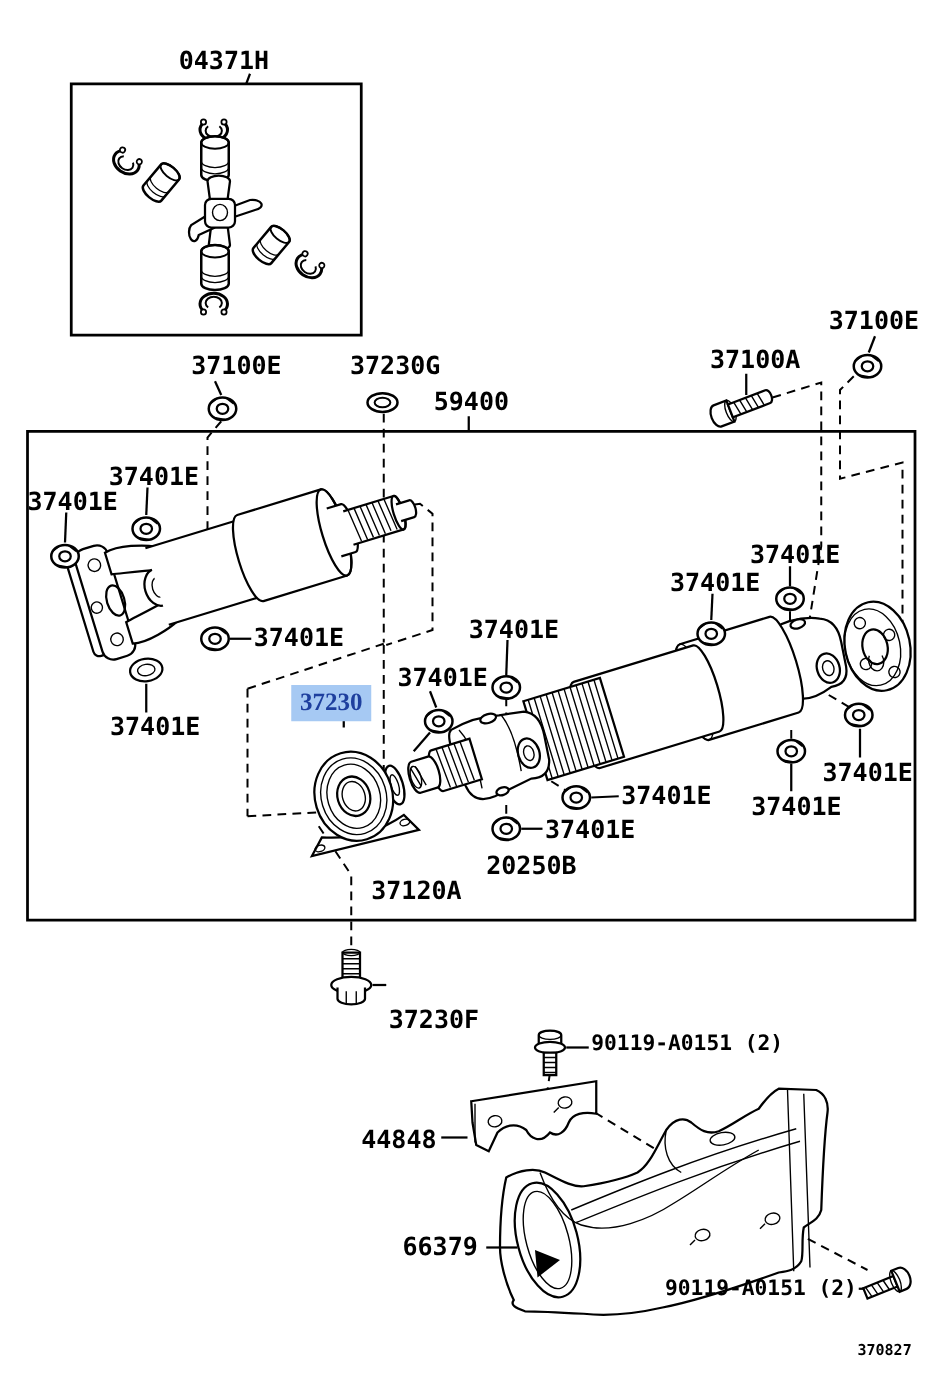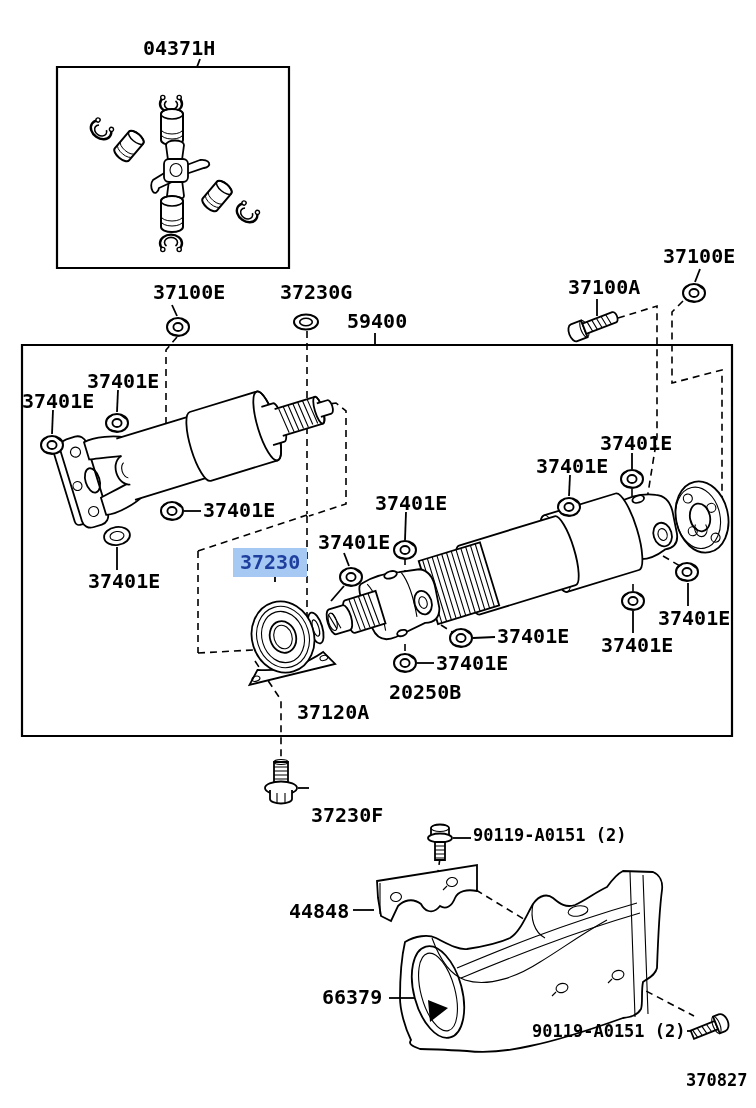--- a/index.html
+++ b/index.html
@@ -2,22 +2,22 @@
 <html><head>
 <meta charset="utf-8">
 <style>
   html,body{margin:0;padding:0;background:#fff;}
   #stage{position:relative;width:756px;height:1108px;background:#fff;overflow:hidden;
          font-family:"DejaVu Sans Mono","Liberation Mono",monospace;}
   #stage svg{position:absolute;left:0;top:0;}
   .lbl{position:absolute;font-weight:bold;font-size:20px;line-height:22px;color:#000;
        white-space:nowrap;letter-spacing:0px;}
   .lbl.small{font-size:17px;line-height:19px;}
-  .lbl.tiny{font-size:17px;line-height:15px;}
-  .lbl.hl{background:#a6c9f3;color:#1e3f9e;padding:3px 7px 4px 7px;}
+  .lbl.tiny{font-size:12px;line-height:15px;}
+  .lbl.hl{background:#a6c9f3;color:#1e3f9e;padding:3px 7px 4px 7px;font-family:Liberation Serif, serif;}
   svg *{vector-effect:non-scaling-stroke;}
   .ln{stroke:#000;stroke-width:1.8;fill:none;}
   .ln2{stroke:#000;stroke-width:2.2;fill:none;}
   .thin{stroke:#000;stroke-width:1.1;fill:none;}
   .wfill{fill:#fff;stroke:#000;stroke-width:1.8;}
   .dash{stroke:#000;stroke-width:1.6;fill:none;stroke-dasharray:7 5;}
 </style>
 </head>
 <body>
 

